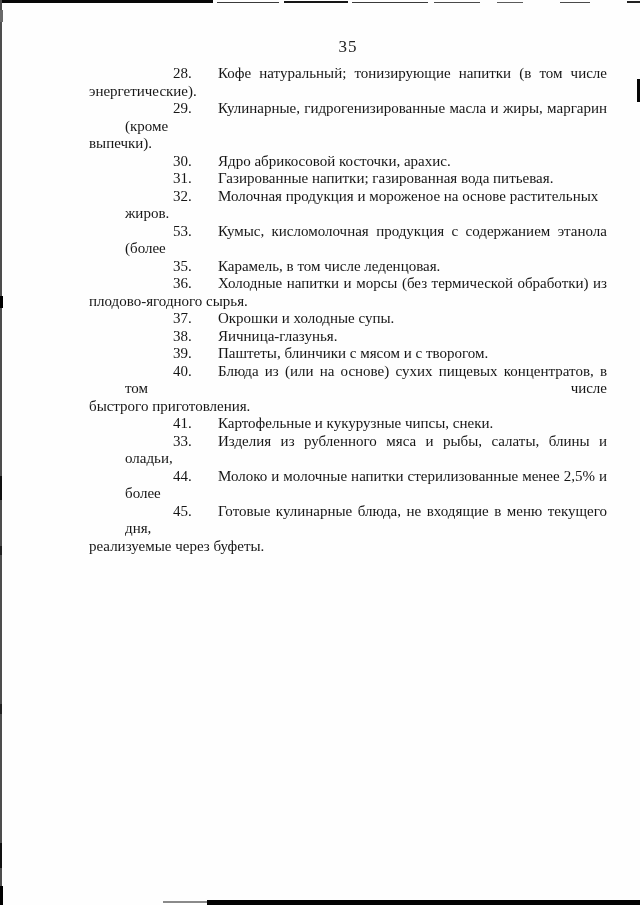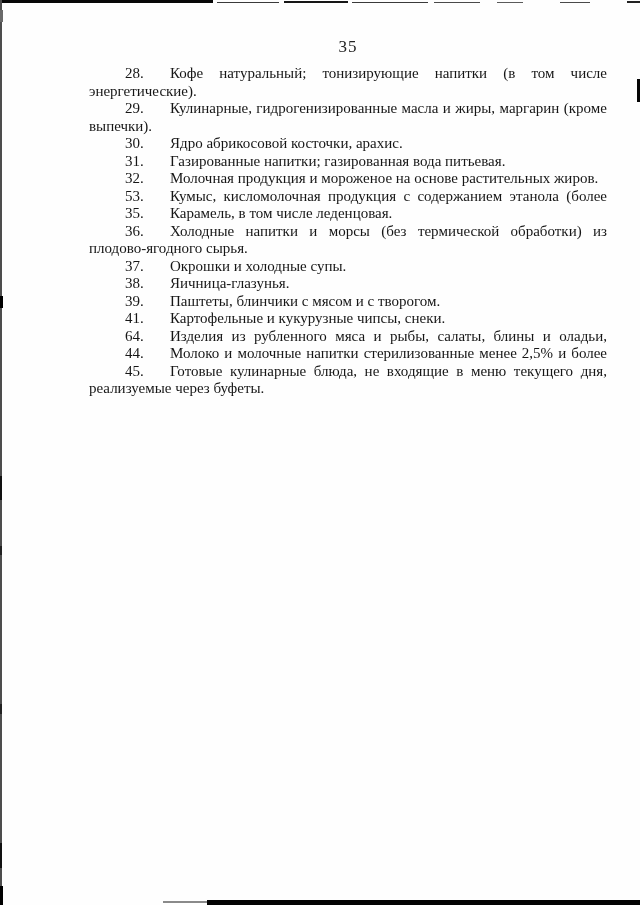--- a/index.html
+++ b/index.html
@@ -22,21 +22,21 @@
     color: #232323;
   }
 
   .content {
     position: absolute;
     left: 89px; top: 65px; width: 518px;
     font-size: 15px; line-height: 17.5px;
   }
   .line { text-align: left; }
   .line.first { padding-left: 36px; }
-  .line.first .num { display: inline-block; width: 45px; }
+  .line.first .num { display: inline-block; width: 45px; margin-left: 48px; }
   .line.stretch { text-align: justify; text-align-last: justify; }
 
   .artifact { position: absolute; background: #000; }
   .a-top1   { left: 0;   top: 0;   width: 213px; height: 3px;  background: #070707; }
   .a-top2   { left: 217px; top: 2px; width: 62px; height: 1px; background: #3a3a3a; }
   .a-top3   { left: 284px; top: 1px; width: 64px; height: 2px; background: #161616; }
   .a-top4   { left: 352px; top: 2px; width: 76px; height: 1px; background: #3a3a3a; }
   .a-top5   { left: 434px; top: 2px; width: 46px; height: 1px; background: #4a4a4a; }
   .a-top6   { left: 497px; top: 2px; width: 26px; height: 1px; background: #5a5a5a; }
   .a-top7   { left: 560px; top: 2px; width: 30px; height: 1px; background: #4a4a4a; }
@@ -94,20 +94,22 @@
       <div class="line first"><span class="num">30.</span><span>Ядро абрикосовой косточки, арахис.</span></div>
       <div class="line first"><span class="num">31.</span><span>Газированные напитки; газированная вода питьевая.</span></div>
       <div class="line first"><span class="num">32.</span><span>Молочная продукция и мороженое на основе растительных жиров.</span></div>
       <div class="line first stretch"><span class="num">53.</span><span>Кумыс, кисломолочная продукция с содержанием этанола (более</span></div>
       <div class="line first"><span class="num">35.</span><span>Карамель, в том числе леденцовая.</span></div>
       <div class="line first stretch"><span class="num">36.</span><span>Холодные напитки и морсы (без термической обработки) из</span></div>
       <div class="line cont">плодово-ягодного сырья.</div>
       <div class="line first"><span class="num">37.</span><span>Окрошки и холодные супы.</span></div>
       <div class="line first"><span class="num">38.</span><span>Яичница-глазунья.</span></div>
       <div class="line first"><span class="num">39.</span><span>Паштеты, блинчики с мясом и с творогом.</span></div>
+      <div class="line first stretch"><span class="num">40.</span><span>Блюда из (или на основе) сухих пищевых концентратов, в том числе</span></div>
+      <div class="line cont">быстрого приготовления.</div>
       <div class="line first"><span class="num">41.</span><span>Картофельные и кукурузные чипсы, снеки.</span></div>
-      <div class="line first stretch"><span class="num">64.</span><span>Изделия из рубленного мяса и рыбы, салаты, блины и оладьи,</span></div>
+      <div class="line first stretch"><span class="num">33.</span><span>Изделия из рубленного мяса и рыбы, салаты, блины и оладьи,</span></div>
       <div class="line first stretch"><span class="num">44.</span><span>Молоко и молочные напитки стерилизованные менее 2,5% и более</span></div>
       <div class="line first stretch"><span class="num">45.</span><span>Готовые кулинарные блюда, не входящие в меню текущего дня,</span></div>
       <div class="line cont">реализуемые через буфеты.</div>
     </div>
 
 </div>
 
 </body></html>

